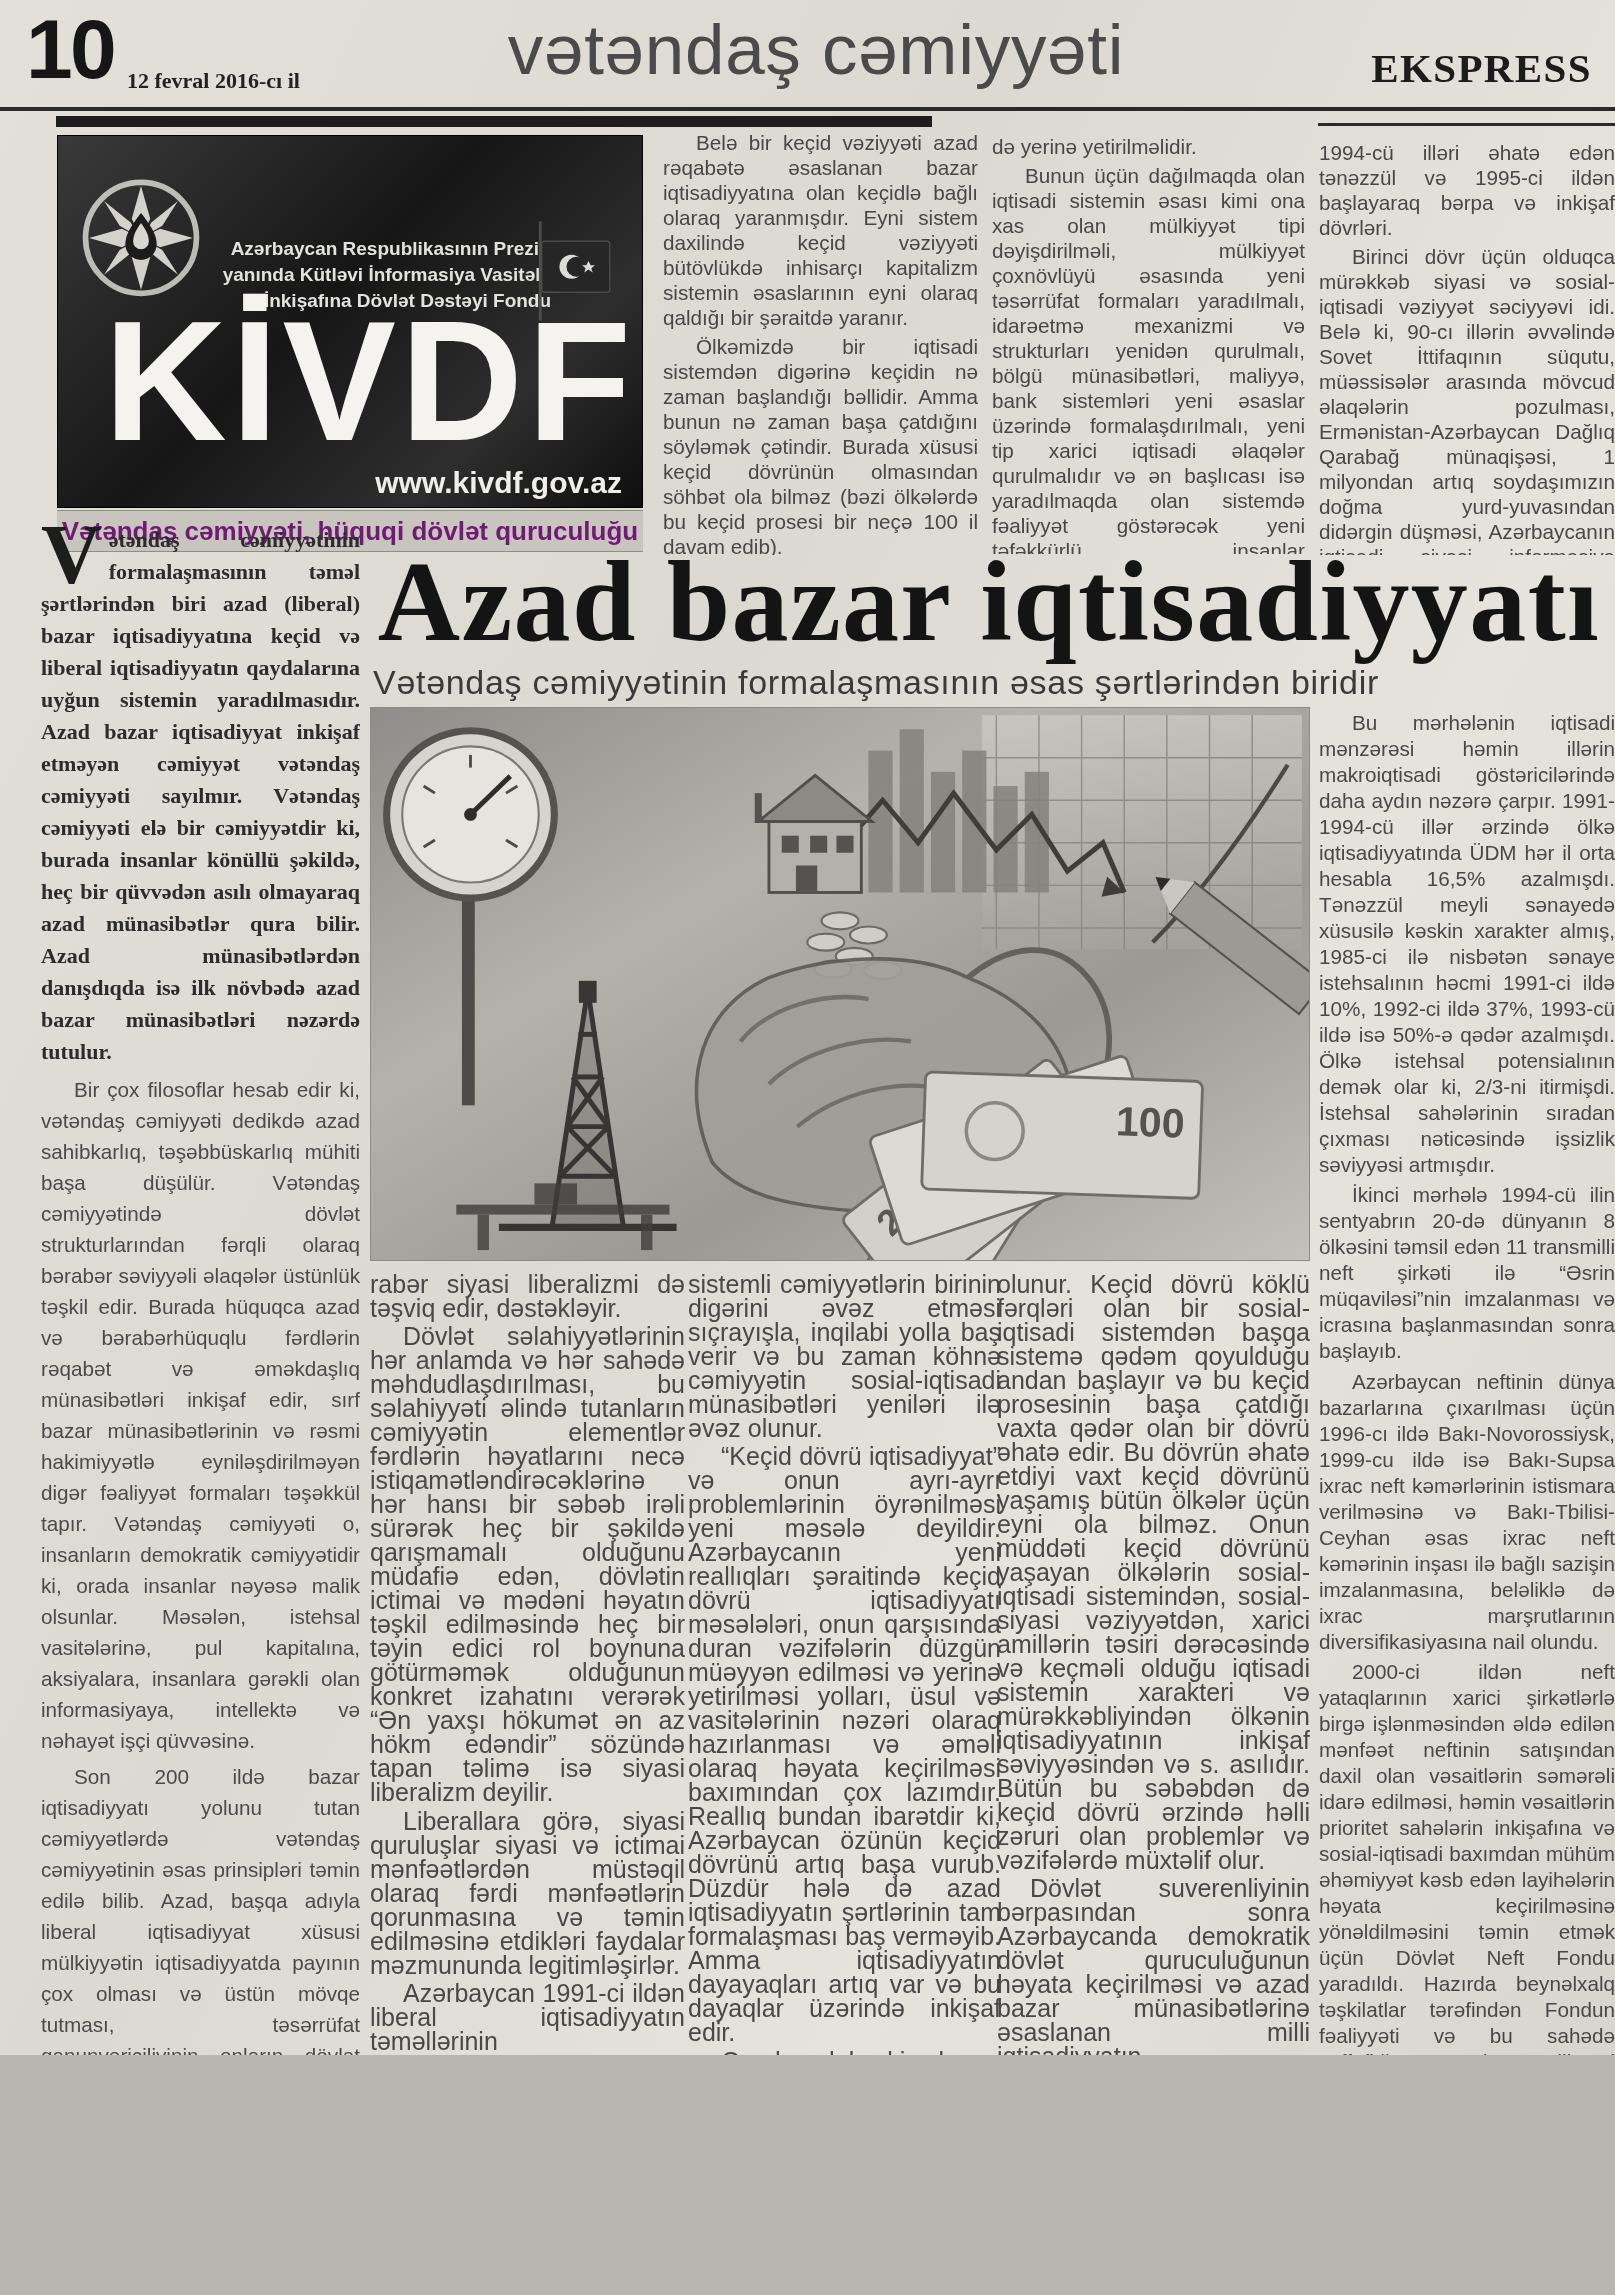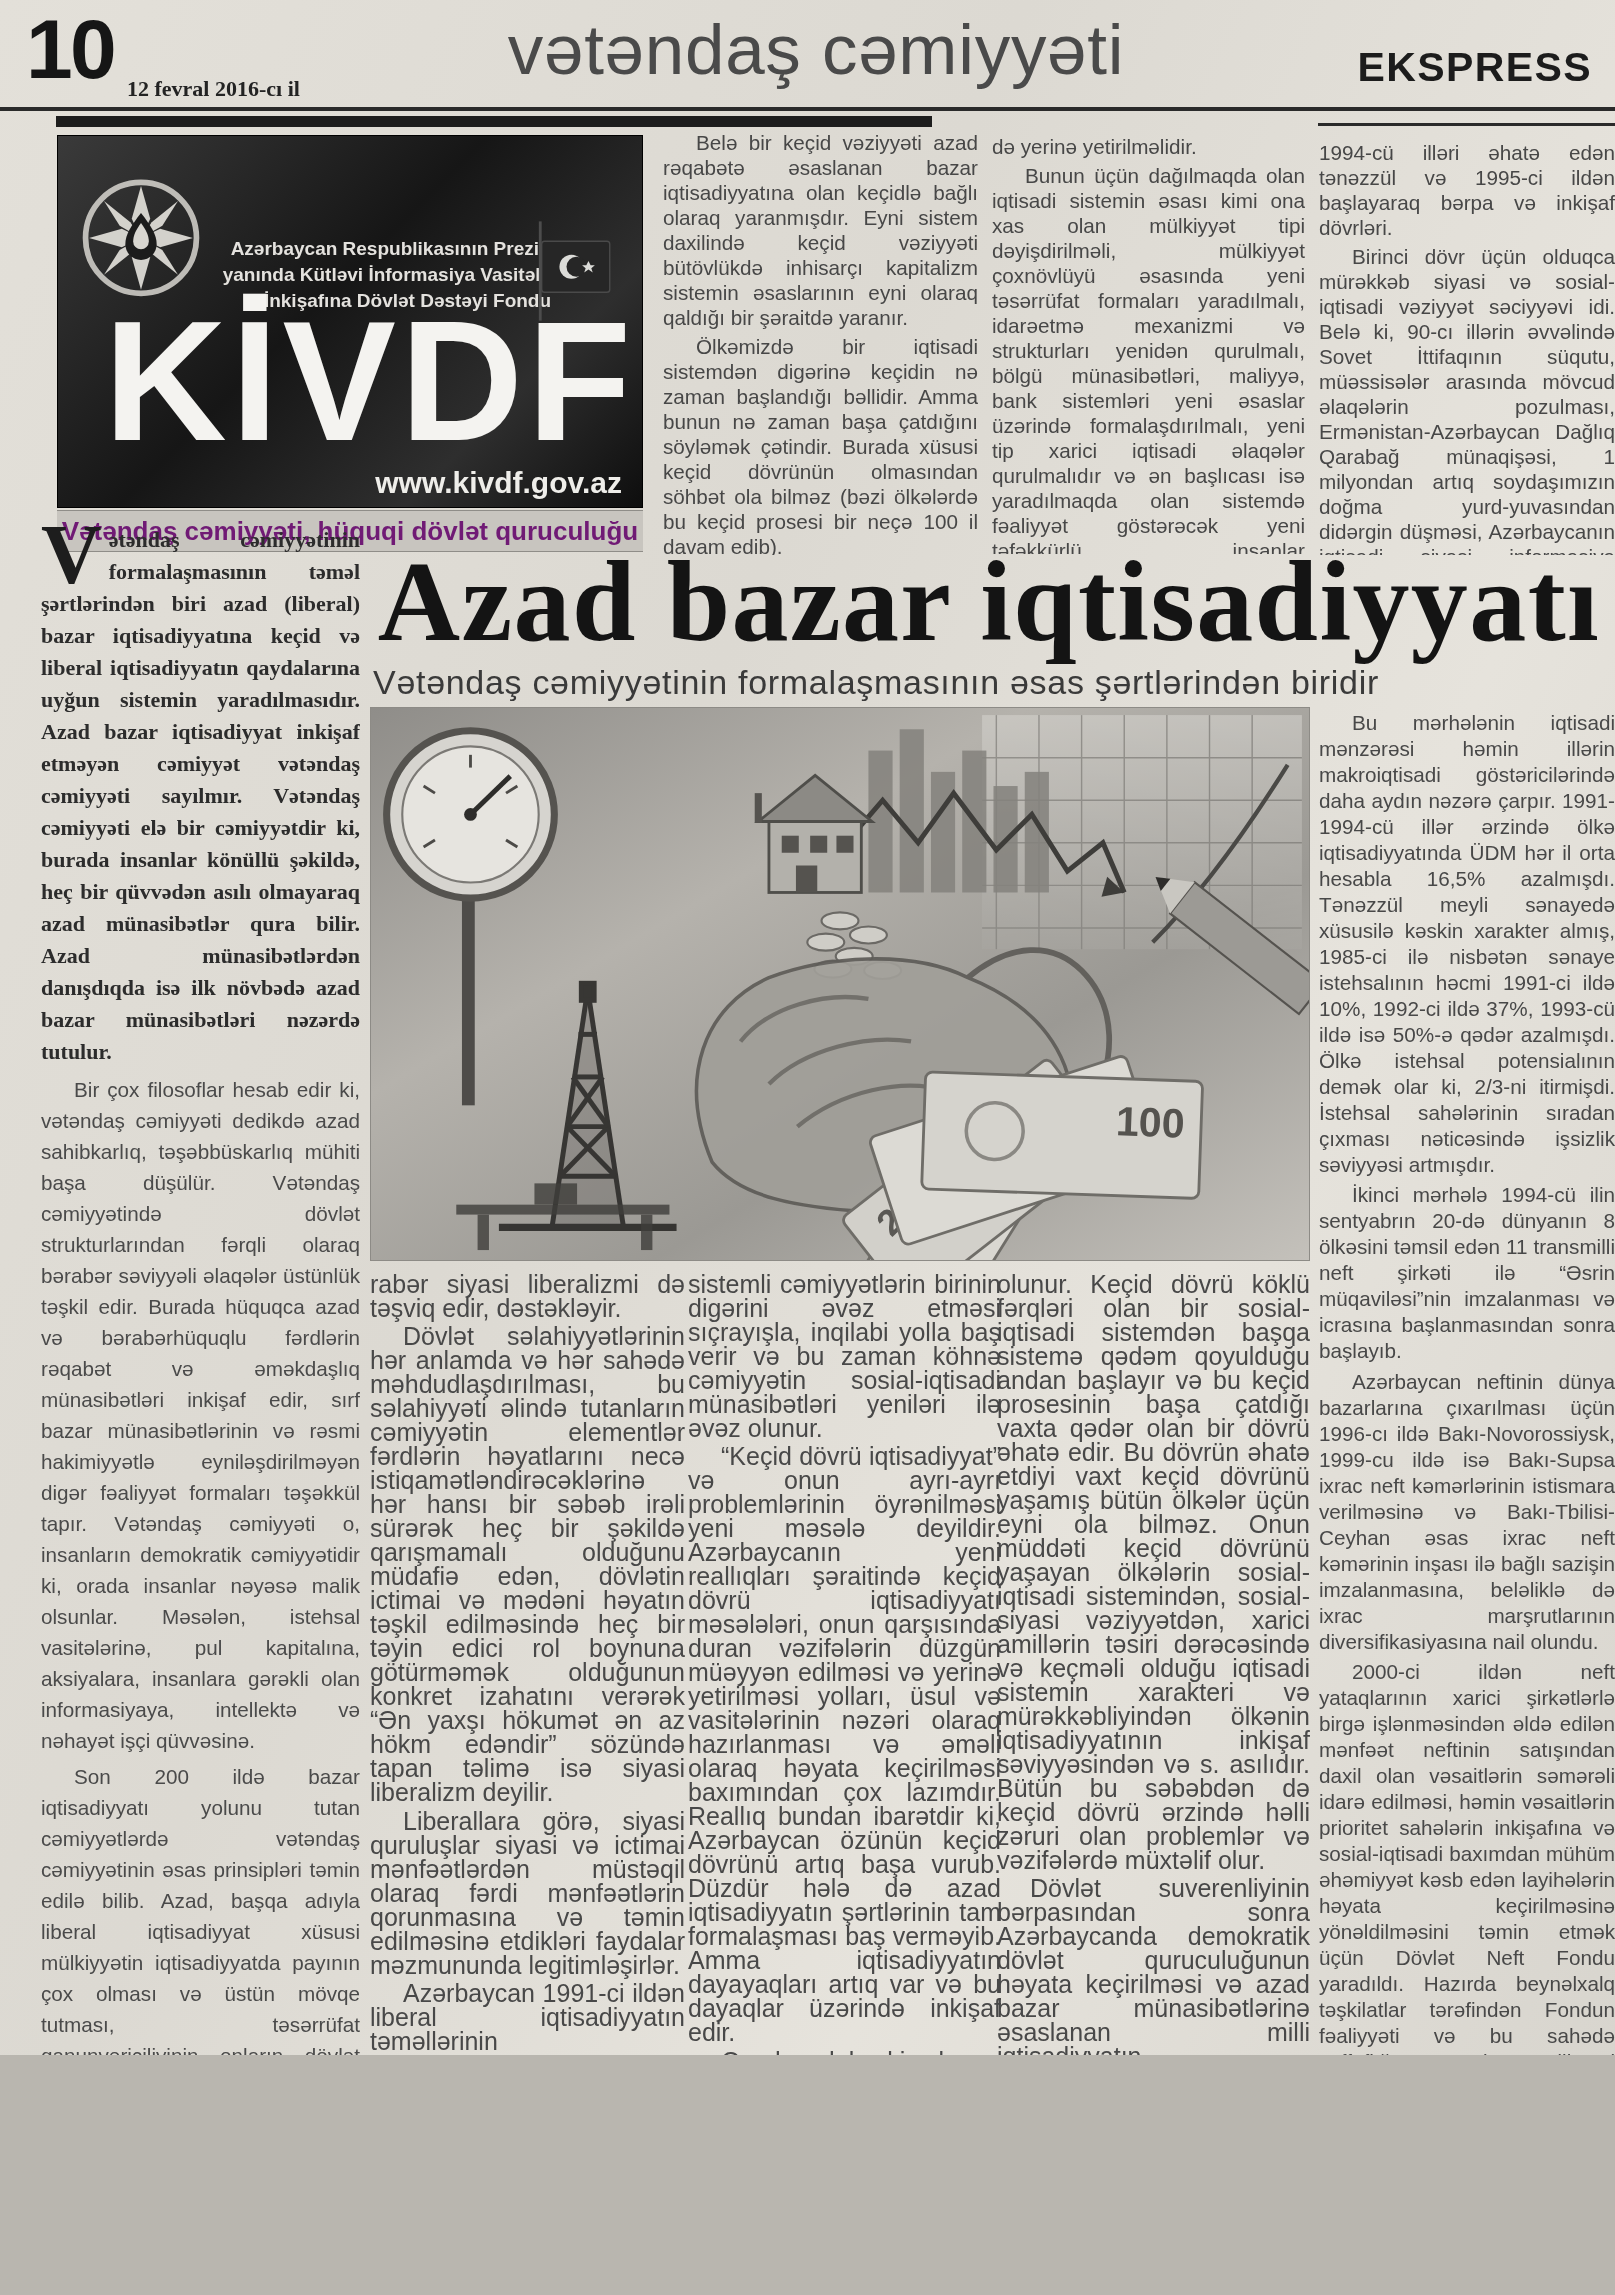--- a/index.html
+++ b/index.html
@@ -1,22 +1,22 @@
 <!DOCTYPE html>
 <html style="font-size:11.4px"><head>
 <meta charset="utf-8">
 <style>
   html,body{margin:0;padding:0;background:#b9b6af;}
   .page{position:relative;width:1616px;height:2055px;background:linear-gradient(115deg,#e3e0d9 0%,#dcd9d2 40%,#e6e3dc 70%,#d8d5ce 100%);
         font-family:"Liberation Sans",sans-serif;color:#3b3b3b;overflow:hidden;}
   
   .pagenum{position:absolute;left:26px;top:1.4px;font-size:84px;font-weight:bold;color:#161616;letter-spacing:-2.8px;}
-  .pagedate{position:absolute;left:127px;top:76px;font-size:22px;font-weight:bold;font-family:"Liberation Serif",serif;color:#232323;}
+  .pagedate{position:absolute;left:127px;top:68px;font-size:22px;font-weight:bold;font-family:"Liberation Serif",serif;color:#232323;}
   .section-title{position:absolute;left:8px;top:8.5px;width:1616px;text-align:center;font-size:71px;font-weight:normal;color:#4a4a4a;letter-spacing:0.7px;}
-  .masthead{position:absolute;right:24px;top:44px;font-size:41px;font-weight:bold;font-family:Liberation Sans, sans-serif;color:#1c1c1c;letter-spacing:1.4px;}
+  .masthead{position:absolute;right:24px;top:44px;font-size:41px;font-weight:bold;font-family:Liberation Serif, serif;color:#1c1c1c;letter-spacing:1.4px;}
   .rule-main{position:absolute;left:0;top:107px;width:1616px;height:3.6px;background:#2a2a2a;}
   .rule-thick{position:absolute;left:56px;top:116px;width:876px;height:10.7px;background:#1d1d1d;}
   .rule-right{position:absolute;left:1318px;top:123px;width:298px;height:2.8px;background:#2a2a2a;}
   
   .kivdf{position:absolute;left:57px;top:135px;width:586px;height:373px;
          background:linear-gradient(135deg,#3a3a3a 0%,#161616 45%,#2e2e2e 75%,#0e0e0e 100%);
          border:1.4px solid #000;box-sizing:border-box;}
   .kivdf-org{position:absolute;left:150px;top:100px;width:399px;text-align:center;font-size:19px;font-weight:bold;color:#e4e2de;line-height:26px;}
   .kivdf-acronym{position:absolute;left:46px;top:147px;font-size:170px;font-weight:bold;color:#f4f3f0;letter-spacing:4.3px;}
   .kivdf-site{position:absolute;right:20px;bottom:7.1px;font-size:30px;font-weight:bold;color:#efeeea;}

